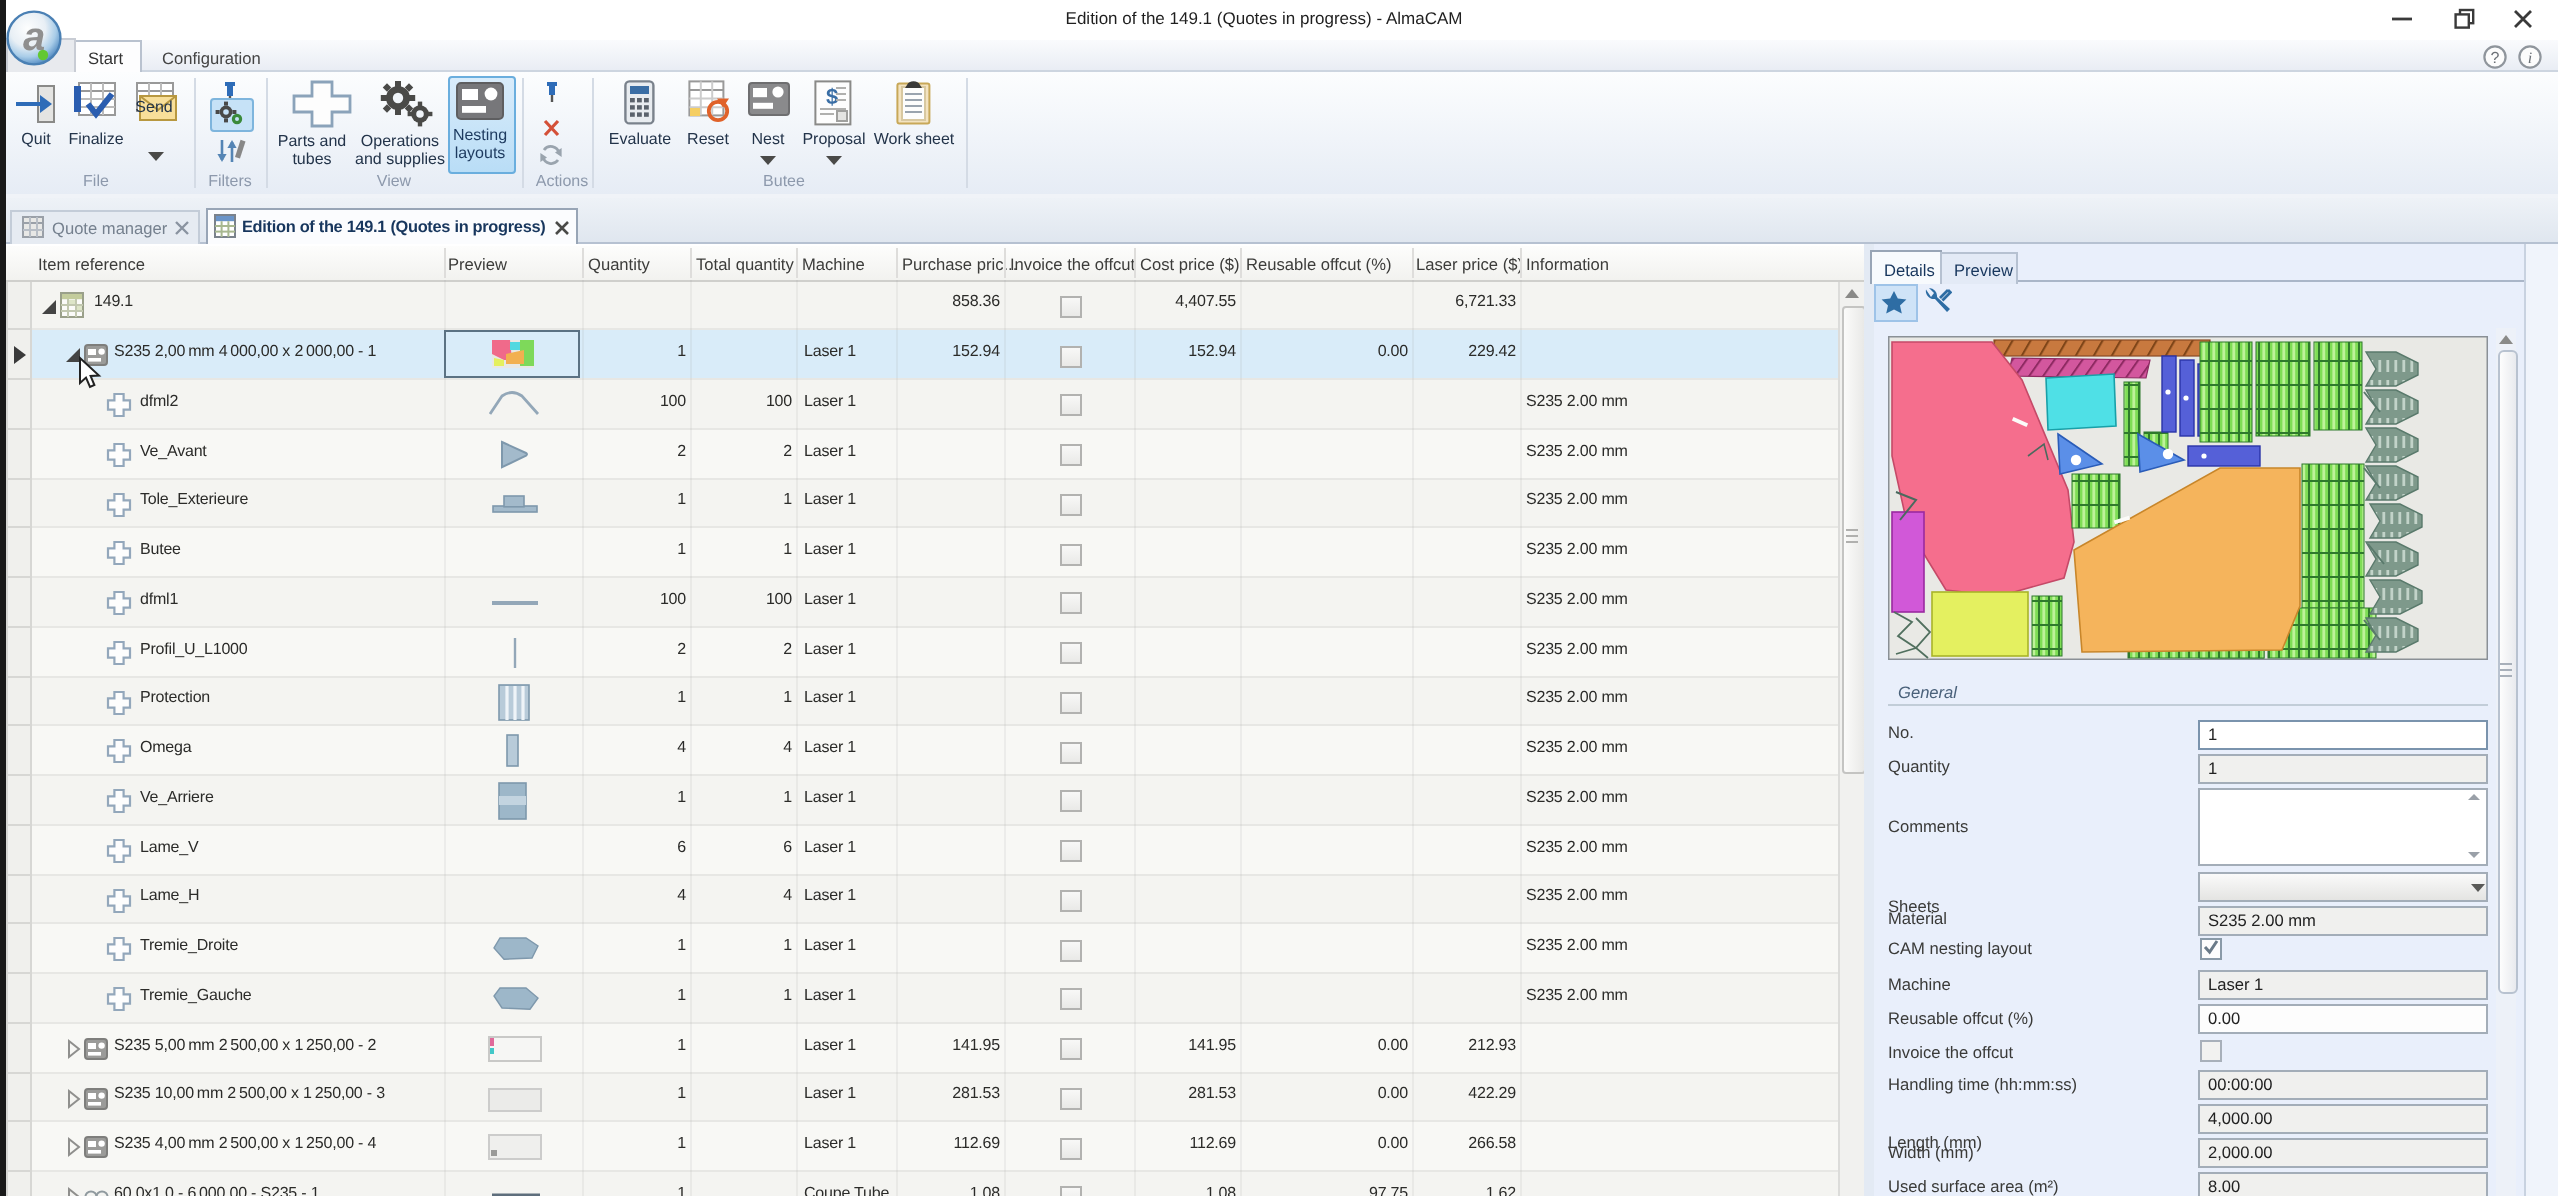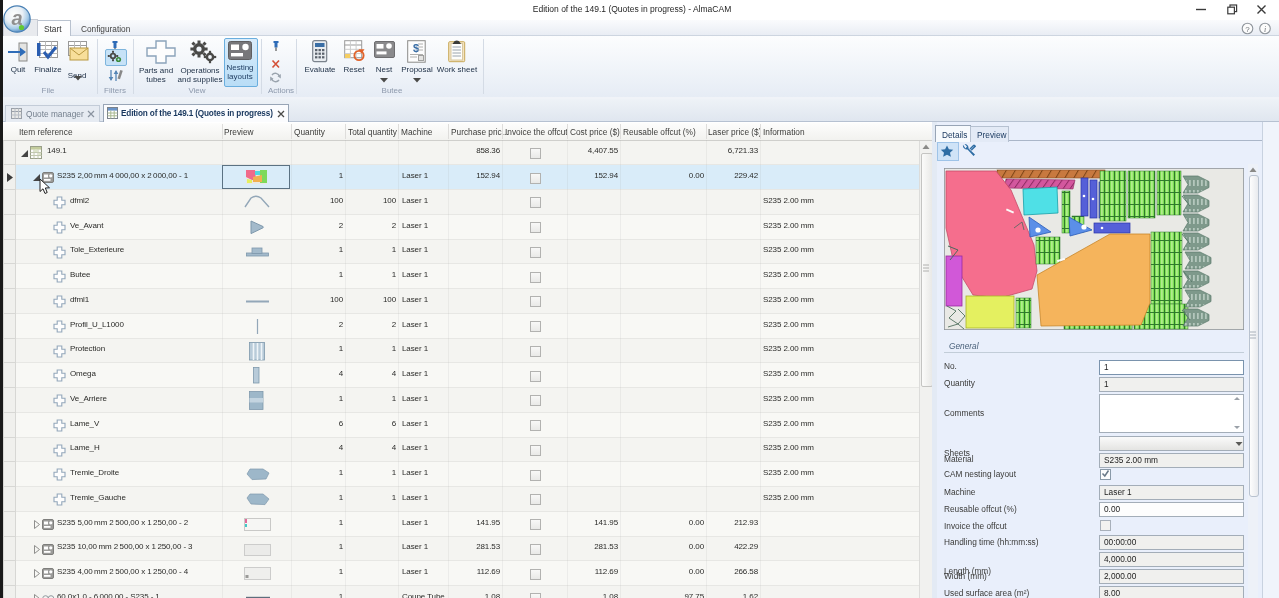--- a/index.html
+++ b/index.html
@@ -81,21 +81,21 @@
 </svg>
 <div class="rlabel" style="left:34px;top:66px;width:28px">Finalize</div>
 <svg class="abs" style="left:66px;top:40px" width="24" height="23">
 <rect x="2.5" y="1.5" width="18" height="14" fill="#fff" stroke="#999"></rect>
     <line x1="2.5" y1="5.5" x2="20.5" y2="5.5" stroke="#999"></line>
     <line x1="8.5" y1="1.5" x2="8.5" y2="15.5" stroke="#bbb"></line>
     <line x1="14.5" y1="1.5" x2="14.5" y2="15.5" stroke="#bbb"></line>
 <rect x="4" y="8" width="18" height="12" fill="#f8df9a" stroke="#b89840"></rect>
     <path d="M4,8 L13,15 L22,8" fill="none" stroke="#b89840"></path>
 </svg>
-<div class="rlabel" style="left:64px;top:72px;width:26px">Send</div>
+<div class="rlabel" style="left:64px;top:50px;width:26px">Send</div>
 <svg class="abs" style="left:74px;top:76px" width="8" height="5">
     <polygon points="0,0 8,0 4,4.5" fill="#4a4a48"></polygon>
   </svg>
 
 <svg class="abs" style="left:109px;top:40px" width="12" height="13">
     <rect x="4.5" y="1" width="3" height="7" fill="#2e6cb8"></rect>
     <rect x="3.5" y="1" width="5" height="2" fill="#2e6cb8"></rect>
     <line x1="6" y1="8" x2="6" y2="12" stroke="#555" stroke-width="1.2"></line>
   </svg>
 <div class="abs" style="left:105px;top:49px;width:20px;height:15px;background:#c6e2f7;border:1px solid #7eb5dd;border-radius:2px"></div>

